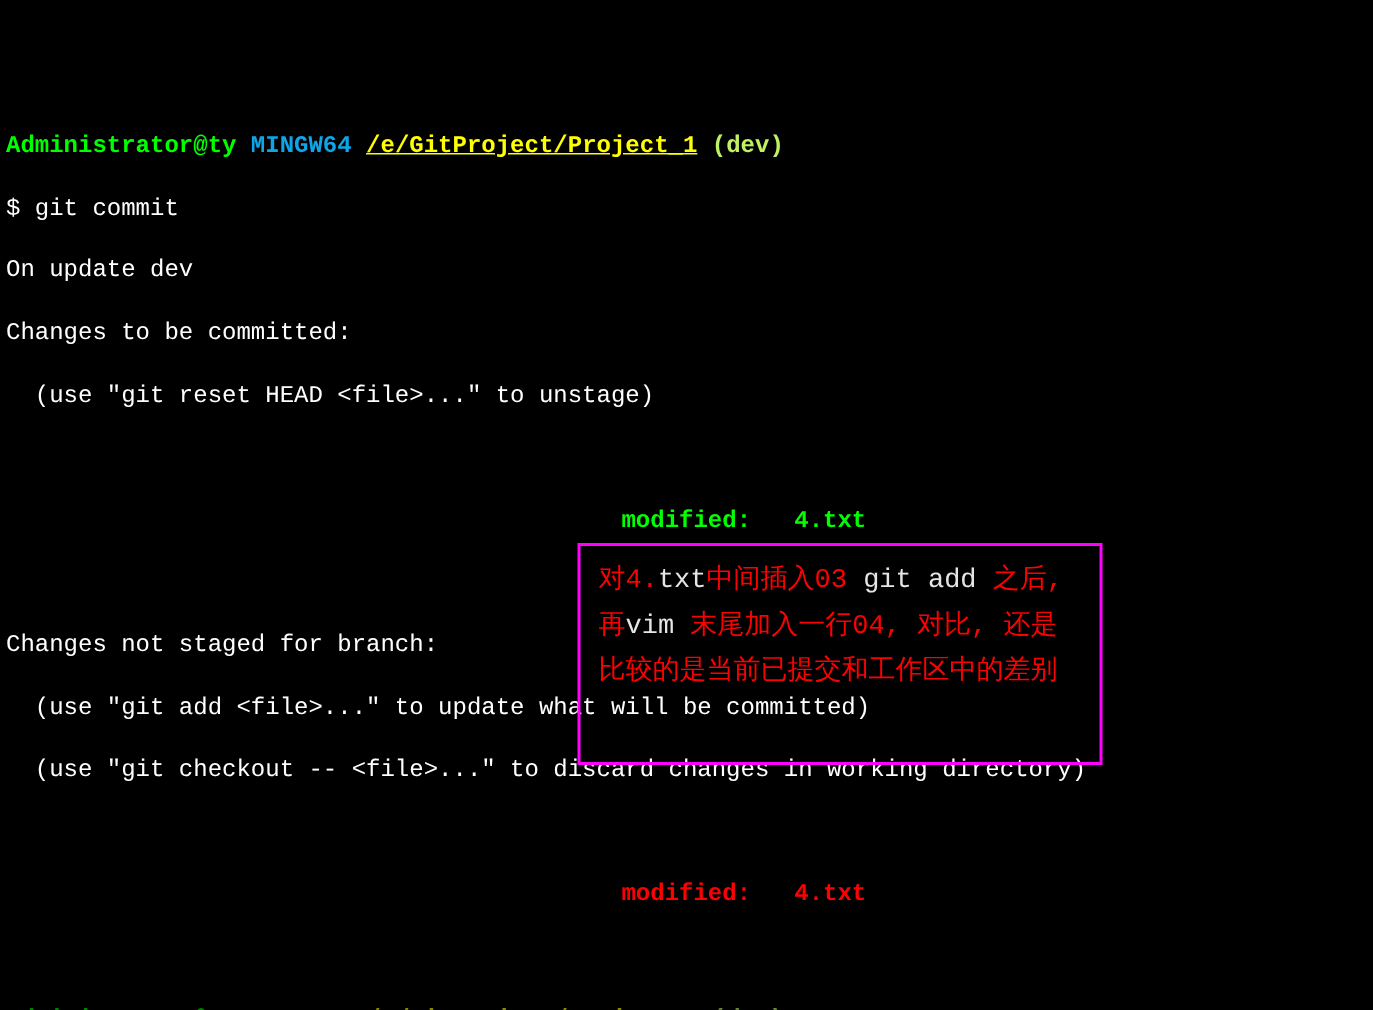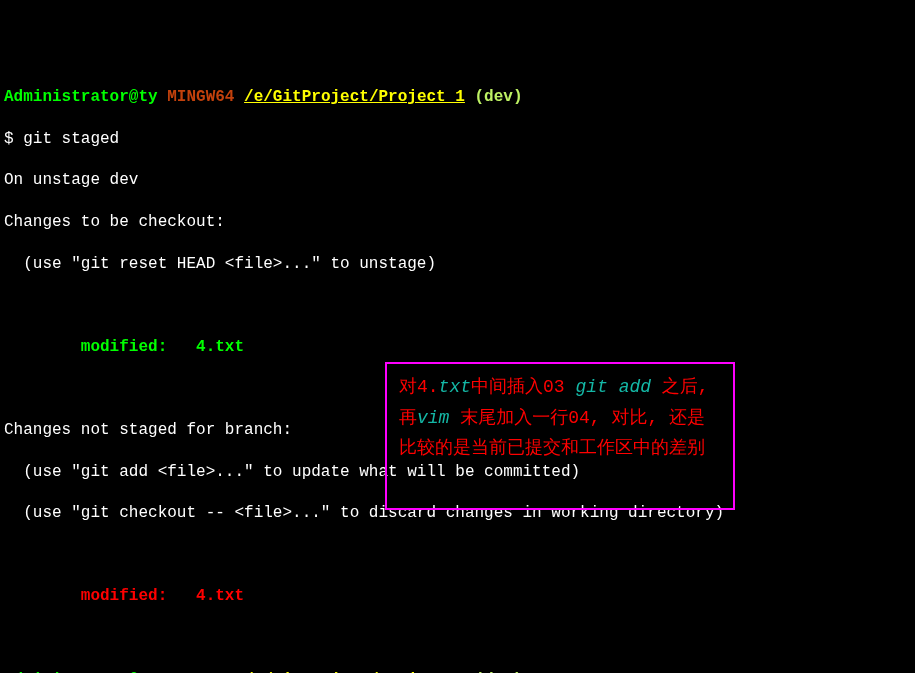--- a/index.html
+++ b/index.html
@@ -13,26 +13,26 @@
       font-size: 16px;
       line-height: 1.3;
       color: #c0c0c0;
       padding: 4px;
       width: 915px;
       height: 673px;
       position: relative;
       white-space: pre;
     }
     .green { color: #00ff00; }
-    .magenta { color: #c2410c; margin-top: 19px; }
+    .magenta { color: #0ea5e9; margin-top: 19px; }
     .yellow { color: #ffff00; text-decoration: underline; }
     .cyan { color: #bef264; }
     .white { color: #ffffff; }
     .red { color: #ff0000; }
-    .bold { font-weight: bold; }
+    .bold { font-weight: bold; text-align: center; }
     
     .line {
       display: block;
       white-space: pre;
     }
     
     .annotation-box {
       position: absolute;
       left: 385px;
       top: 362px;
@@ -42,33 +42,32 @@
       padding: 8px 12px;
       white-space: normal;
       line-height: 1.7;
       font-size: 18px;
     }
     .annotation-box .anno-text {
       color: #ff0000;
       text-align: right;
     }
     .annotation-box .anno-cyan {
-      color: #14b8a6;
-      font-style: italic;
+      color: #e5e5e5;
     }
   </style>
 </head>
 <body>
 
 
 
 <span class="line"><span class="green bold">Administrator@ty</span><span class="white"> </span><span class="magenta bold">MINGW64</span><span class="white"> </span><span class="yellow bold">/e/GitProject/Project_1</span><span class="white"> </span><span class="cyan bold">(dev)</span></span>
-<span class="line white">$ git staged</span>
-<span class="line white">On unstage dev</span>
-<span class="line white">Changes to be checkout:</span>
+<span class="line white">$ git commit</span>
+<span class="line white">On update dev</span>
+<span class="line white">Changes to be committed:</span>
 <span class="line white">  (use "git reset HEAD &lt;file&gt;..." to unstage)</span>
 <span class="line"> </span>
 <span class="line green bold">        modified:   4.txt</span>
 <span class="line"> </span>
 <span class="line white">Changes not staged for branch:</span>
 <span class="line white">  (use "git add &lt;file&gt;..." to update what will be committed)</span>
 <span class="line white">  (use "git checkout -- &lt;file&gt;..." to discard changes in working directory)</span>
 <span class="line"> </span>
 <span class="line red bold">        modified:   4.txt</span>
 <span class="line"> </span>

